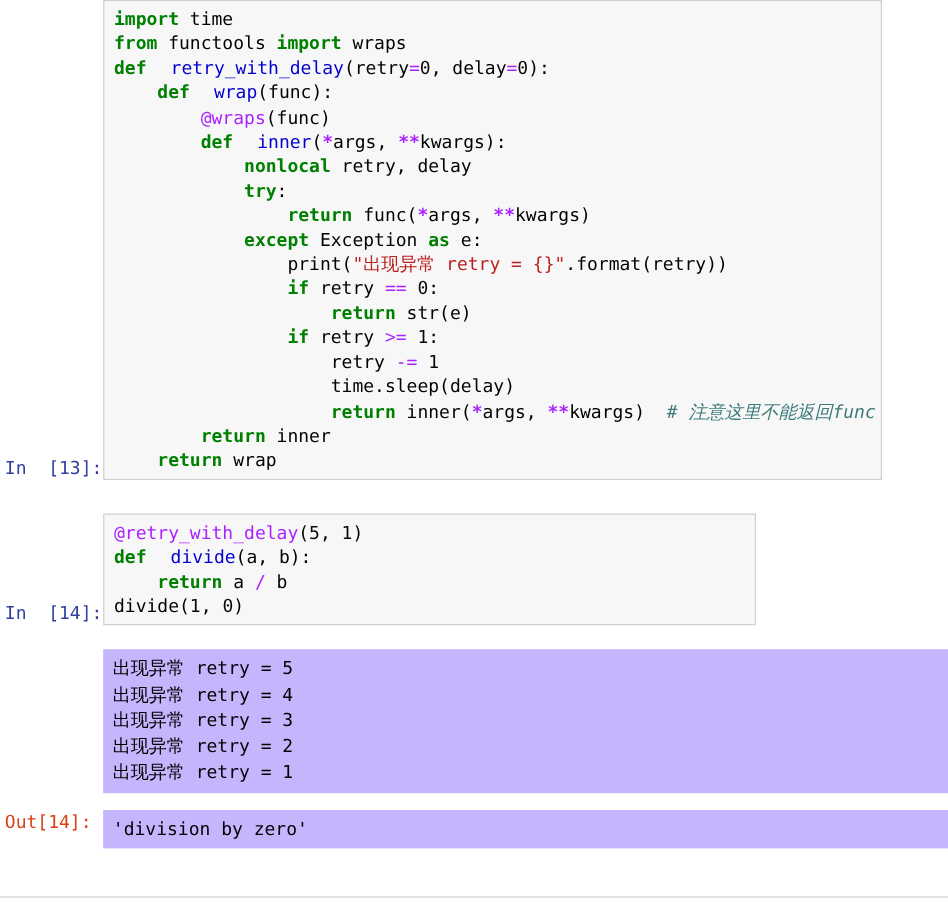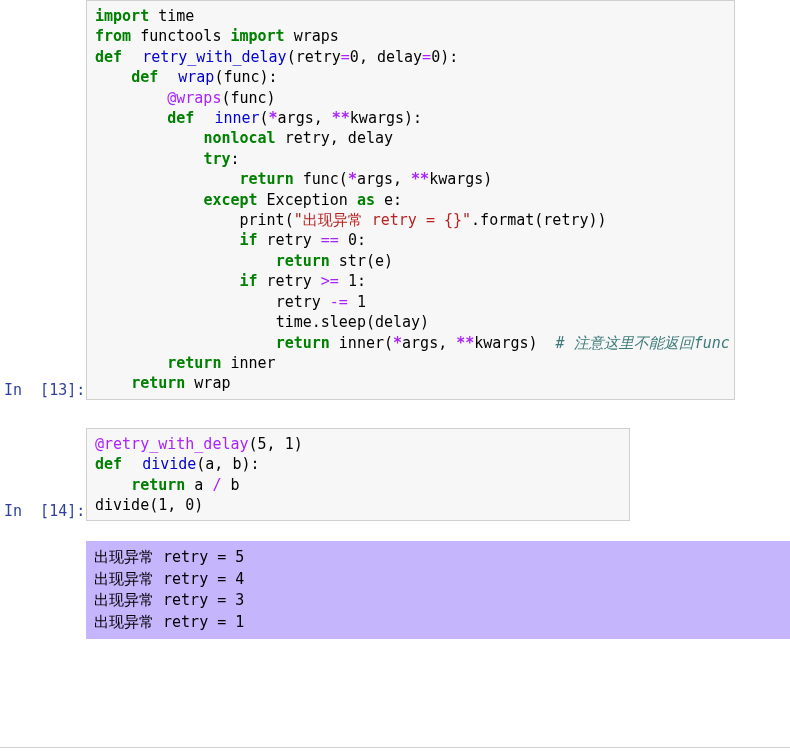--- a/index.html
+++ b/index.html
@@ -170,23 +170,30 @@
   </div>
 
   <div class="gap-lg"></div>
 
   <div class="output-row">
     <div class="prompt"></div>
     <div class="output-area">
       <pre class="stdout">出现异常 retry = 5</pre>
       <pre class="stdout">出现异常 retry = 4</pre>
       <pre class="stdout">出现异常 retry = 3</pre>
+      <pre class="stdout">出现异常 retry = 2</pre>
       <pre class="stdout">出现异常 retry = 1</pre>
     </div>
   </div>
 
   <div class="gap-sm"></div>
 
+  <div class="output-row">
+    <div class="prompt prompt-out">Out[14]:</div>
+    <div class="output-area">
+      <pre class="result-text">'division by zero'</pre>
+    </div>
+  </div>
 
 
   <div class="bottom-rule"></div>
 
 </div>
 
 </body></html>

